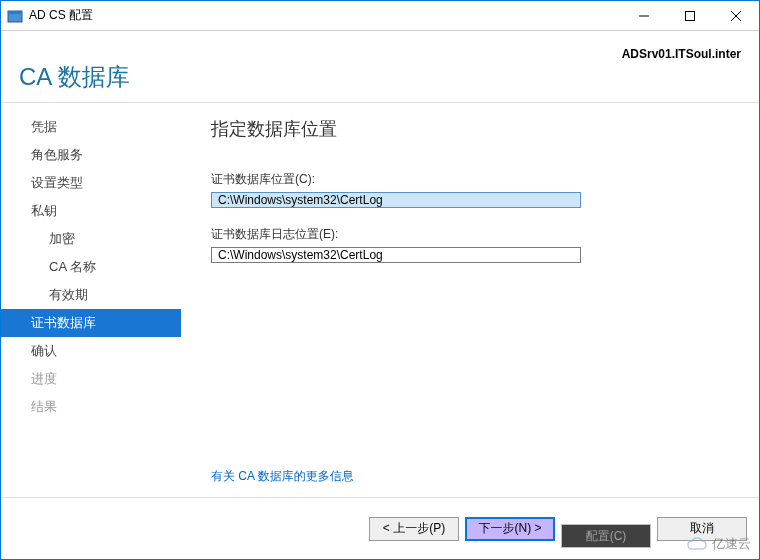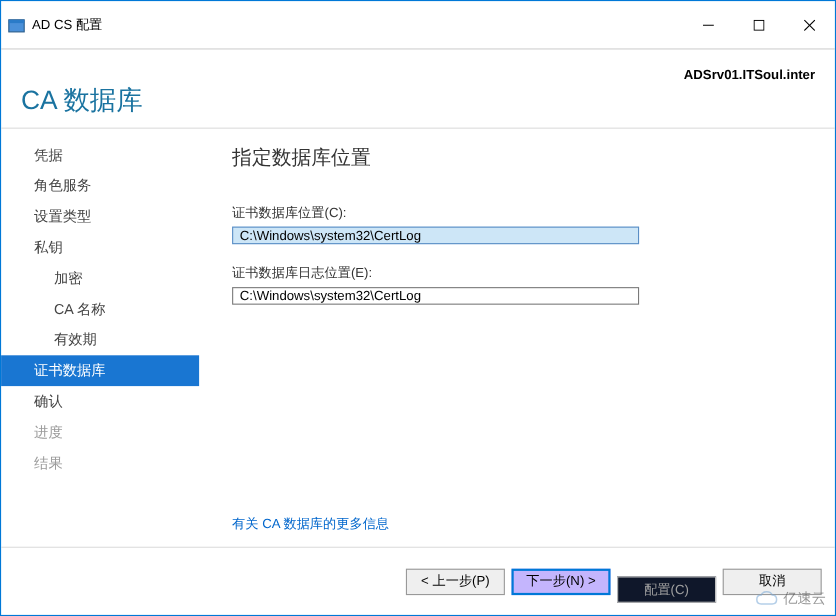--- a/index.html
+++ b/index.html
@@ -13,21 +13,21 @@
     position: relative;
     overflow: hidden;
   }
   .window-border {
     width: 760px;
     height: 560px;
     border: 1px solid #0078d7;
     position: relative;
   }
   .titlebar {
-    height: 44px;
+    height: 30px;
     display: flex;
     align-items: center;
     justify-content: space-between;
     padding: 0 0 0 6px;
     border-bottom: 1px solid #d0d0d0;
   }
   .titlebar-left {
     display: flex;
     align-items: center;
     gap: 6px;
@@ -141,21 +141,21 @@
     min-width: 90px;
     height: 24px;
     border: 1px solid #999;
     background: #efefef;
     font-family: inherit;
     font-size: 12px;
     cursor: default;
     padding: 0 10px;
   }
   .btn.primary { border: 2px solid #0078d7; background: #c4b5fd; }
-  .btn.disabled { color: #a0a0a0; border-color: #c0c0c0; background: #0f172a; margin-top: 15px; }
+  .btn.disabled { color: #a0a0a0; border-color: #c0c0c0; background: #404040; margin-top: 15px; }
   .watermark {
     position: absolute;
     right: 8px;
     bottom: 6px;
     opacity: 0.55;
     display: flex;
     align-items: flex-end;
     gap: 4px;
     color: #404040;
     font-size: 13px;

